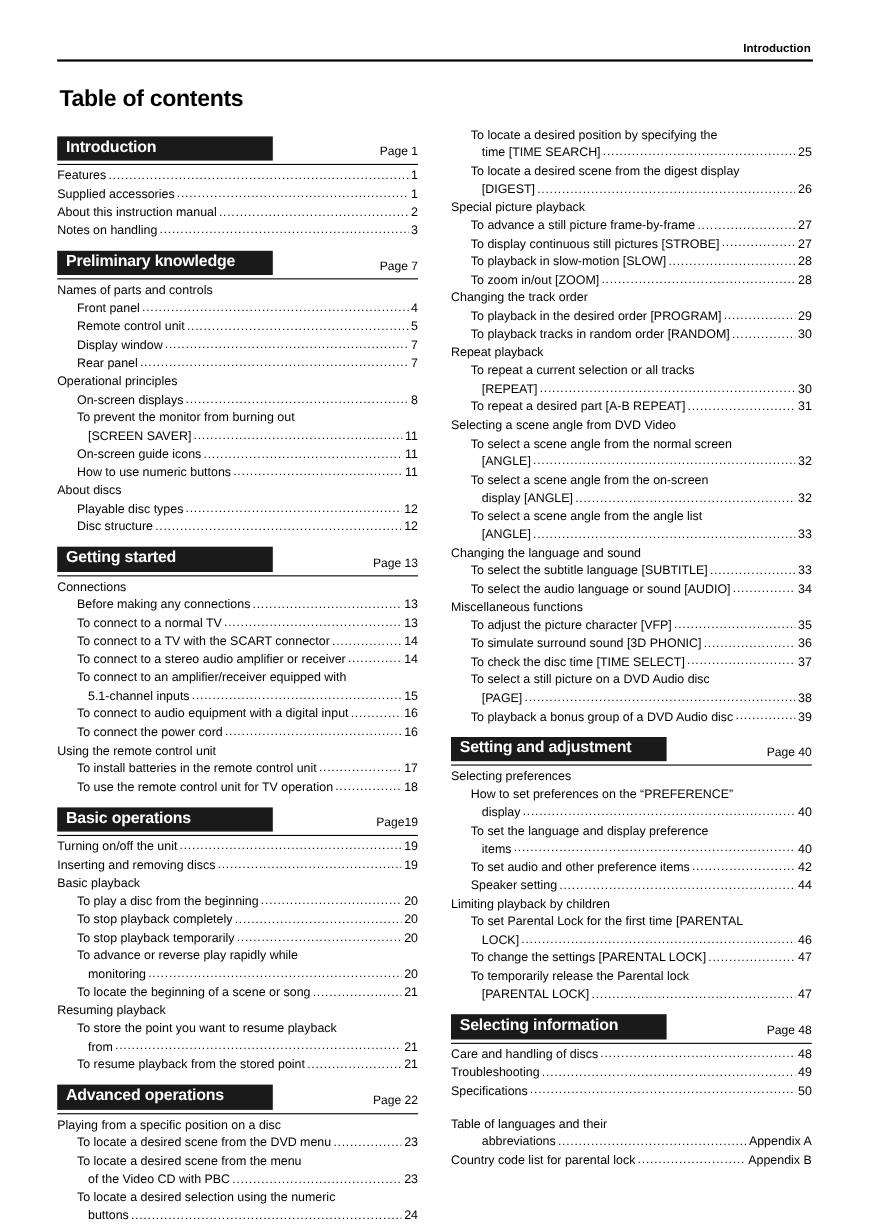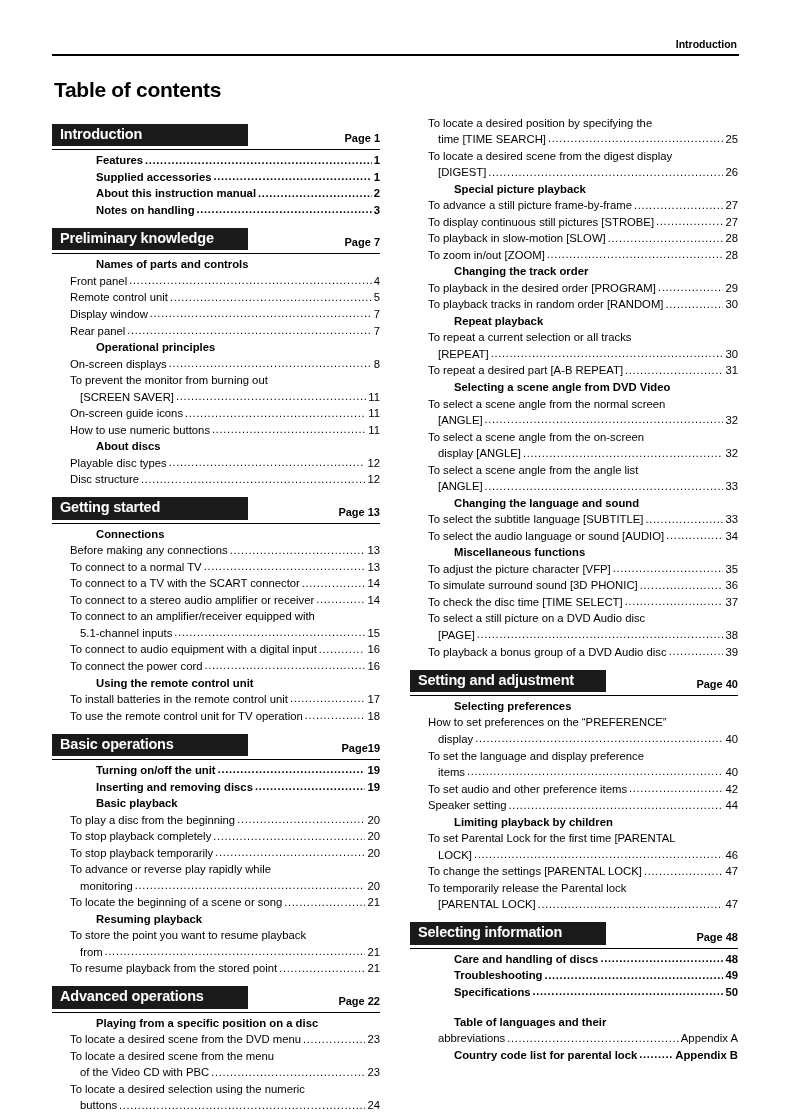--- a/index.html
+++ b/index.html
@@ -61,21 +61,21 @@
     font-size: 14.5px;
     font-weight: bold;
     padding: 2px 8px 3px 8px;
     line-height: 1.2;
     letter-spacing: -0.2px;
     display: inline-block;
     min-width: 180px;
   }
   .sec-page {
     font-size: 11px;
-    font-weight: bold;
+    font-weight: normal;
     padding-bottom: 2px;
     white-space: nowrap;
   }
   .sec-rule {
     border-bottom: 1.5px solid #000;
     margin-bottom: 2px;
   }
   
   .entry {
     display: flex;
@@ -95,23 +95,22 @@
     font-size: 11px;
     margin: 0 1px 0 2px;
     color: #000;
   }
   .entry .pg {
     white-space: nowrap;
     font-size: 11.3px;
     padding-left: 1px;
   }
   .lvl1 {
-    font-weight: bold;
+    font-weight: normal;
     padding-left: 0px;
-    margin-left: 44px;
   }
   .lvl2 {
     padding-left: 18px;
   }
   .cont {
     padding-left: 28px;
     text-align: right;
   }
   .tail-block { margin-top: 14px; }
 </style>

